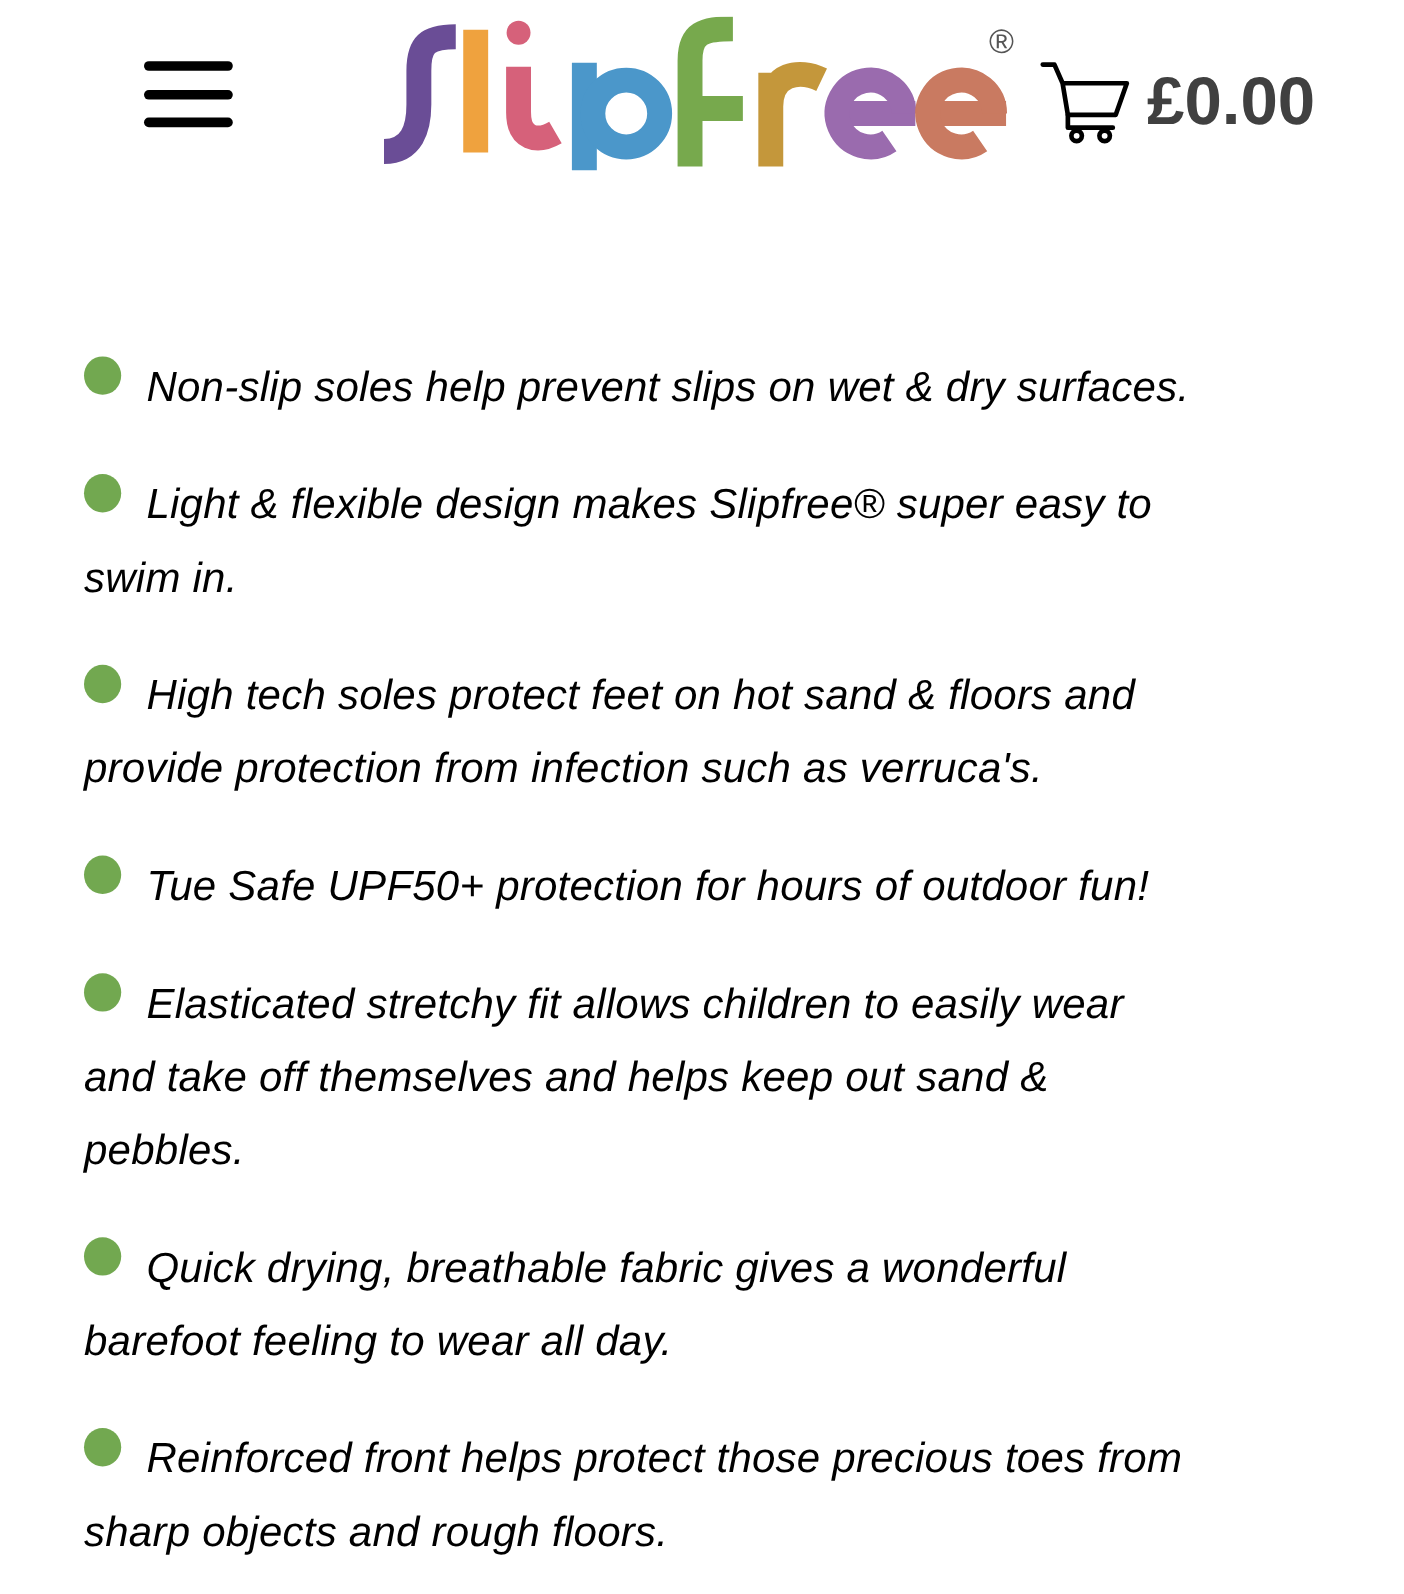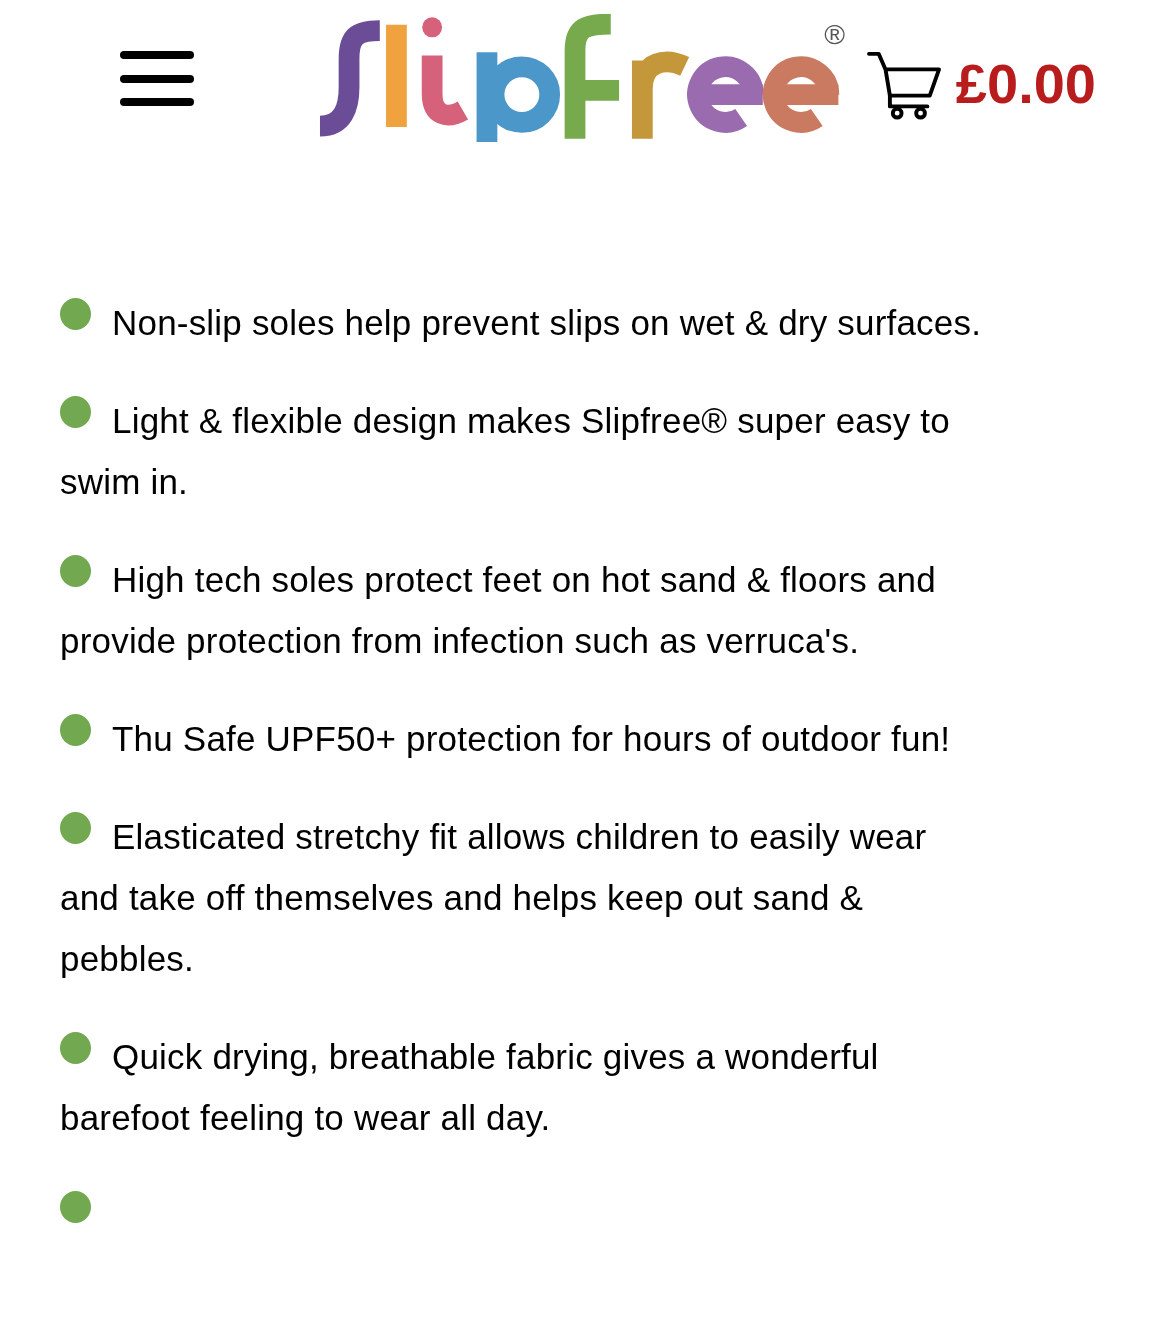--- a/index.html
+++ b/index.html
@@ -63,37 +63,38 @@
   }
   .cart-icon-svg {
     width: 78px;
     height: 72px;
     display: block;
   }
   .cart-total {
     font-size: 56px;
     font-weight: 700;
     letter-spacing: 0px;
-    color: #b91c1c;
+    color: #404040;
     line-height: 1;
     text-align: center;
   }
 
   
   .features {
     list-style: none;
     margin: 0;
     padding: 132px 55px 40px 58px;
   }
   .feature-item {
     font-size: 35px;
     line-height: 61px;
     letter-spacing: 0.2px;
-    margin: 0 0 37px 2px;
+    margin: 0 0 37px 12px;
     color: #000;
+    font-style: italic;
   }
   .feature-item:last-child { margin-bottom: 0; }
   .bullet {
     display: inline-block;
     width: 31px;
     height: 32px;
     border-radius: 50%;
     margin-right: 21px;
     vertical-align: 5px;
   }
@@ -146,19 +147,19 @@
         <circle cx="57" cy="67" r="4.5"></circle>
       </svg>
       <span class="cart-total">£0.00</span>
     </button>
   </header>
 
   <ul class="features">
       <li class="feature-item"><span class="bullet" style="background: rgb(114, 168, 80);"></span><span>Non-slip soles help prevent slips on wet &amp; dry surfaces.</span></li>
       <li class="feature-item"><span class="bullet" style="background: rgb(114, 168, 80);"></span><span>Light &amp; flexible design makes Slipfree® super easy to<br>swim in.</span></li>
       <li class="feature-item"><span class="bullet" style="background: rgb(114, 168, 80);"></span><span>High tech soles protect feet on hot sand &amp; floors and<br>provide protection from infection such as verruca's.</span></li>
-      <li class="feature-item"><span class="bullet" style="background: rgb(114, 168, 80);"></span><span>Thu Safe UPF50+ protection for hours of outdoor fun!</span></li>
+      <li class="feature-item"><span class="bullet" style="background: rgb(114, 168, 80);"></span><span>Tue Safe UPF50+ protection for hours of outdoor fun!</span></li>
       <li class="feature-item"><span class="bullet" style="background: rgb(114, 168, 80);"></span><span>Elasticated stretchy fit allows children to easily wear<br>and take off themselves and helps keep out sand &amp;<br>pebbles.</span></li>
       <li class="feature-item"><span class="bullet" style="background: rgb(114, 168, 80);"></span><span>Quick drying, breathable fabric gives a wonderful<br>barefoot feeling to wear all day.</span></li>
-      <li class="feature-item"><span class="bullet" style="background: rgb(114, 168, 80);"></span></li>
+      <li class="feature-item"><span class="bullet" style="background: rgb(114, 168, 80);"></span><span>Reinforced front helps protect those precious toes from<br>sharp objects and rough floors.</span></li>
     </ul>
 
 </div>
 
 </body></html>

